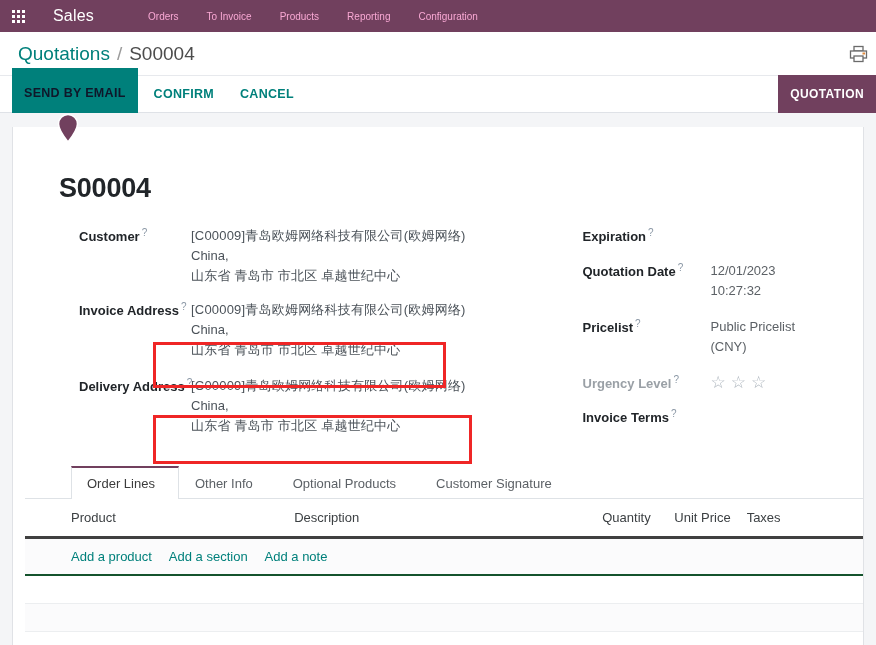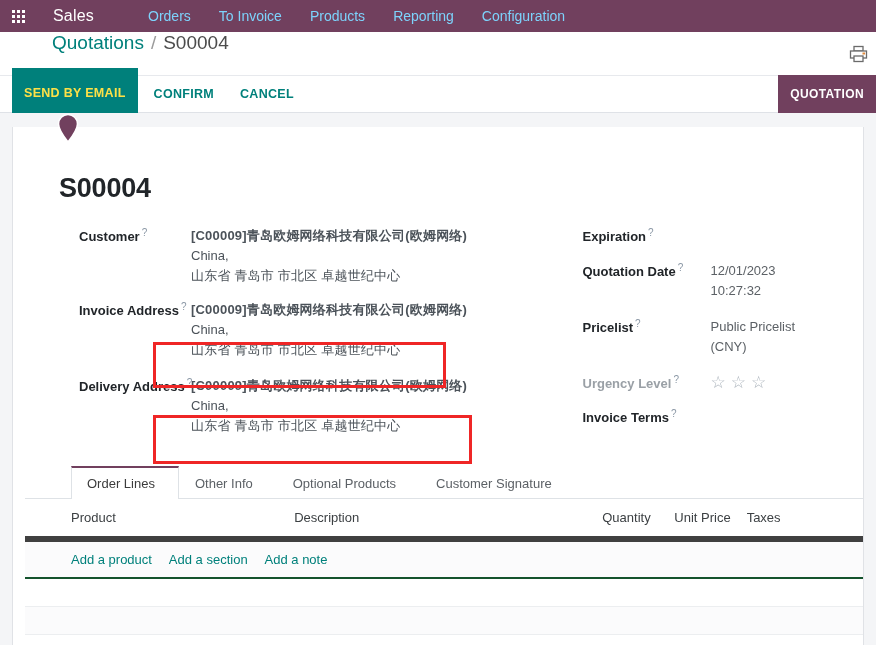--- a/index.html
+++ b/index.html
@@ -37,35 +37,35 @@
   .brand {
     font-size: 16px;
     font-weight: 400;
     letter-spacing: .2px;
     margin-right: 22px;
     color: #fff;
     white-space: nowrap;
   }
   .navmenu { display: flex; align-items: center; gap: 0; }
   .navmenu .nav-item {
-    color: #7dd3fc;
-    font-size: 14px;
+    color: #f9a8d4;
+    font-size: 10px;
     padding: 6px 14px;
     white-space: nowrap;
     cursor: pointer;
   }
 
   
   .breadcrumb-row {
     height: 43px;
     background: #ffffff;
     display: flex;
-    padding: 0 14px 0 28px;
+    align-items: center;
+    padding: 0 14px 0 18px;
     position: relative;
-    margin-left: 24px;
   }
   .breadcrumb {
     font-size: 19px;
     color: #5a5a5a;
     display: flex;
     align-items: baseline;
     gap: 7px;
     white-space: nowrap;
   }
   .breadcrumb .bc-link { color: #00807b; cursor: pointer; }
@@ -90,21 +90,21 @@
     background: #ffffff;
     border-top: 1px solid #e7e9ed;
     border-bottom: 1px solid #dfe2e7;
     display: flex;
     align-items: center;
     padding-left: 12px;
     position: relative;
   }
   .btn-primary {
     background: #00807b;
-    color: #fde047;
+    color: #0f172a;
     border: 1px solid #00807b;
     font-size: 12.5px;
     font-weight: bold;
     letter-spacing: .3px;
     padding: 18px 11px;
     cursor: pointer;
     border-radius: 0;
     line-height: 1.1;
   }
   .btn-link {
@@ -195,21 +195,20 @@
     margin-left: 2px;
   }
   .f-value {
     font-size: 13px;
     color: #4b5259;
     line-height: 20px;
   }
   .f-value .link {
     color: #4b5259;
     cursor: pointer;
-    font-weight: bold;
   }
   .f-value .cn { letter-spacing: .2px; }
   .f-value-empty { min-height: 19px; }
 
   .col-right .f-label { width: 128px; flex: 0 0 128px; }
   .col-right .field-row { margin-bottom: 16px; }
   .col-right .f-value { color: #5c6166; }
 
   .stars { display: flex; gap: 5px; padding-top: 1px; }
   .star { color: #adb5bd; font-size: 17px; line-height: 17px; cursor: pointer; }
@@ -262,21 +261,21 @@
   table.order-lines {
     width: 100%;
     border-collapse: collapse;
     font-size: 13px;
   }
   table.order-lines thead th {
     text-align: left;
     font-weight: normal;
     color: #3c4043;
     padding: 11px 6px 11px 6px;
-    border-bottom: 6px solid #404040;
+    border-bottom: 3px solid #404040;
     background: #ffffff;
     white-space: nowrap;
   }
   th.c-product { width: 250px; padding-left: 46px !important; }
   th.c-desc { width: 255px; }
   th.c-qty { width: 95px; text-align: right !important; }
   th.c-price { width: 76px; text-align: right !important; }
   th.c-taxes { width: 120px; padding-left: 10px !important; }
 
   td.add-row {

